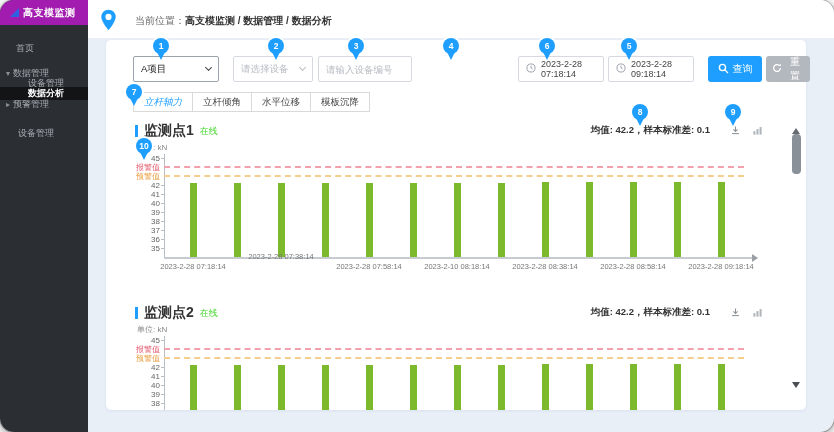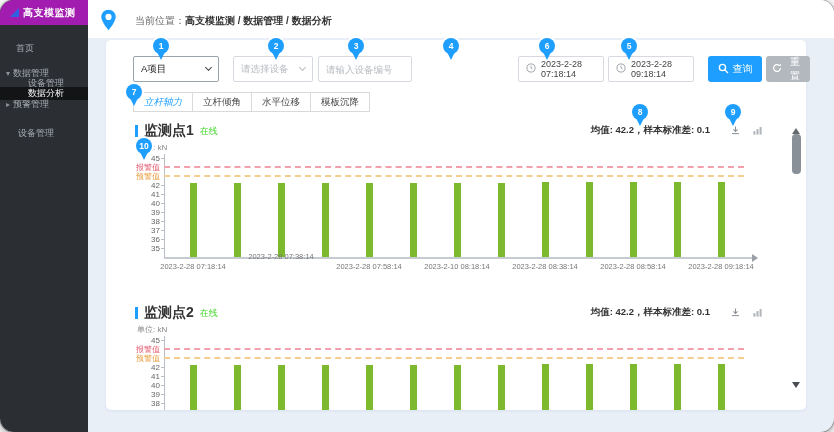--- a/index.html
+++ b/index.html
@@ -8,21 +8,21 @@
     position:relative;width:834px;height:432px;border-radius:14px;overflow:hidden;
     font-family:"Liberation Sans",sans-serif;background:#e9eff7;
     box-shadow:0 2px 10px rgba(0,0,0,.45), 0 0 0 1px rgba(0,0,0,.25);
   }
   
   .sidebar{position:absolute;left:0;top:0;width:88px;height:432px;background:#2b2e33;z-index:5;}
   .logo{position:absolute;left:0;top:0;width:88px;height:25px;background:#a21caf;display:flex;align-items:center;padding-left:10px;gap:4px;}
   .logo-tri{width:0;height:0;border-bottom:9px solid #2d63e2;border-left:9px solid transparent;}
   .logo-text{color:#fff;font-size:10px;font-weight:bold;letter-spacing:.5px;}
   .nav-item{position:absolute;color:#a7adb4;font-size:9px;line-height:11px;cursor:default;white-space:nowrap;}
-  .nav-item.active{left:0;width:88px;background:#121416;color:#ffffff;padding:1px 0 1px 28px;}
+  .nav-item.active{left:0;width:88px;background:#121416;color:#ffffff;padding:1px 0 1px 28px;font-weight:bold;}
   .caret{display:inline-block;color:#8a9097;font-size:8px;margin-right:3px;}
   .caret-down::before{content:"▾";}
   .caret-right::before{content:"▸";}
   
   .topbar{position:absolute;left:88px;top:0;width:746px;height:38px;background:#ffffff;z-index:2;}
   .pin-icon{position:absolute;left:12px;top:9px;}
   .crumb{position:absolute;left:47px;top:14px;font-size:10px;color:#666;}
   .crumb b{color:#333;font-weight:bold;}
   
   .card{position:absolute;left:106px;top:40px;width:700px;height:370px;background:#ffffff;border-radius:5px;z-index:3;box-shadow:0 1px 3px rgba(30,80,150,.08);}

